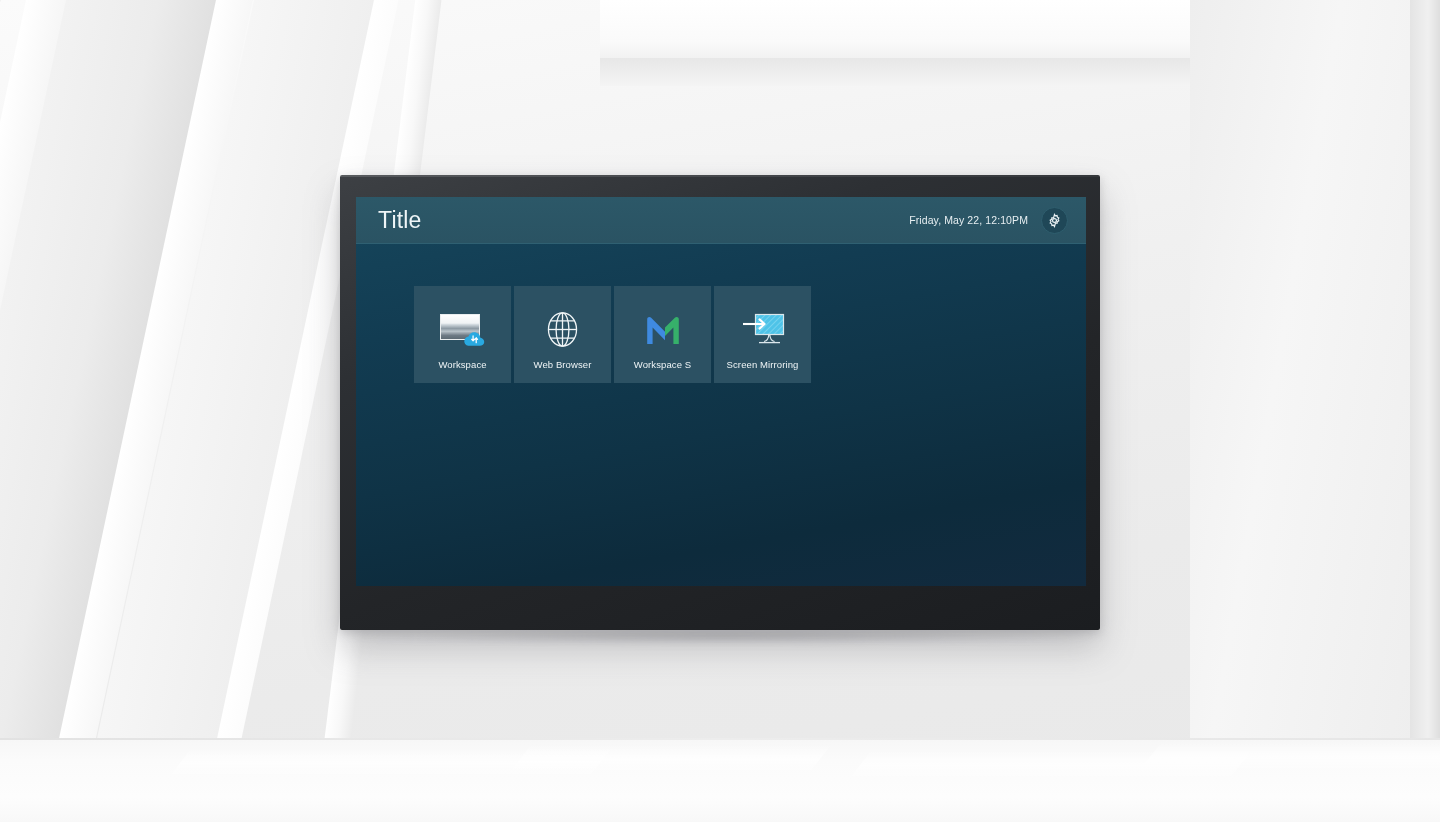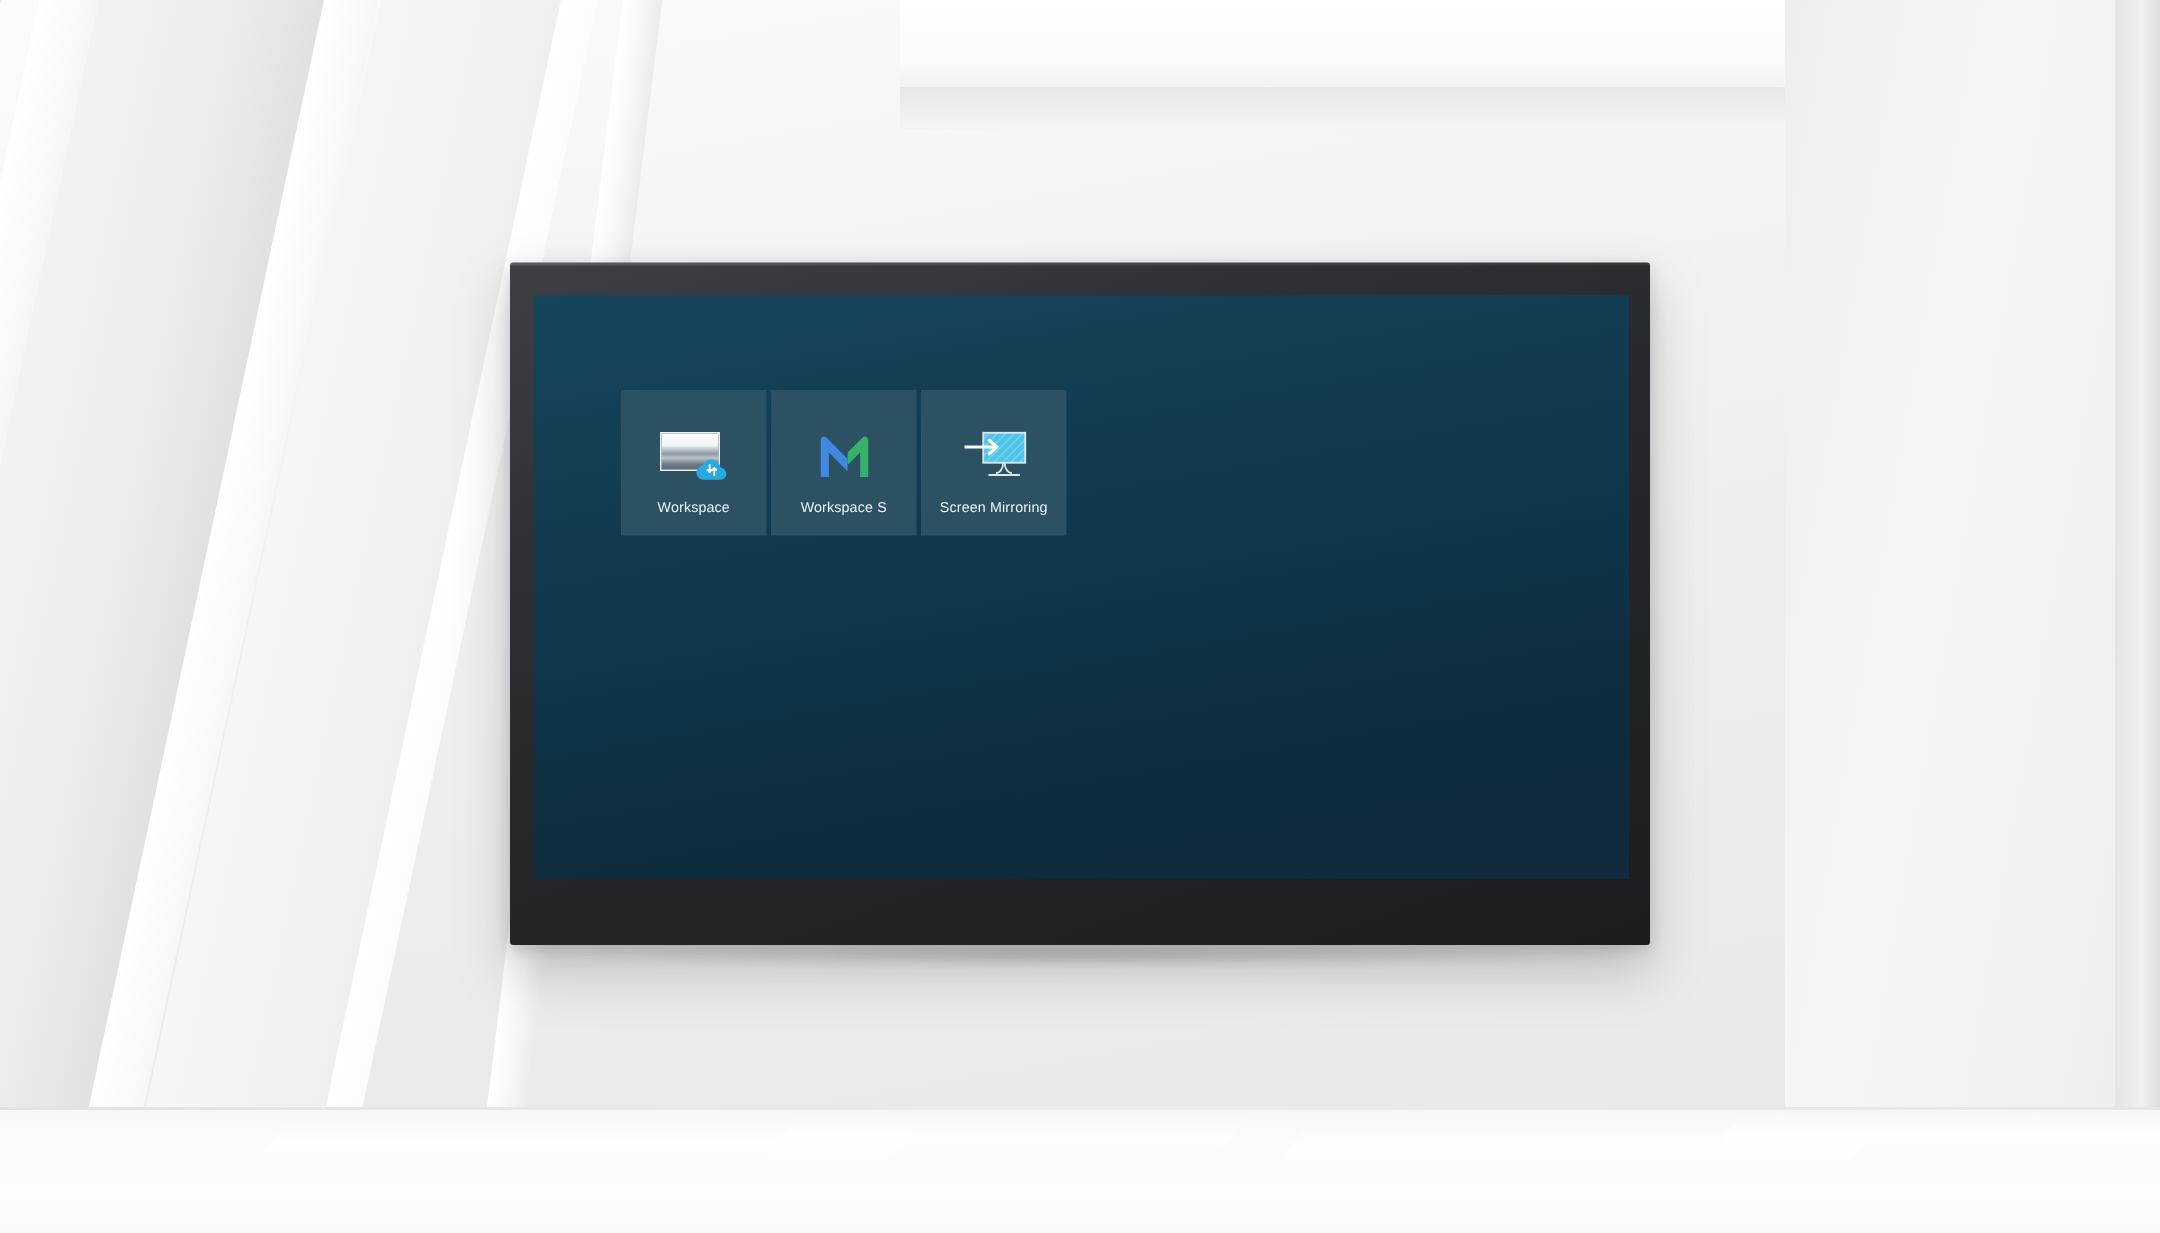--- a/index.html
+++ b/index.html
@@ -122,21 +122,21 @@
   .grid-wrap { padding:42px 0 0 58px; }
   .grid-row { display:flex; gap:3px; margin-bottom:3px; }
 
   .tile {
     width:97px; height:97px;
     display:flex; flex-direction:column; align-items:center;
     justify-content:flex-start;
     padding-top:22px;
     position:relative;
   }
-  .tile.teal { background:#2c5163;margin-top:21px; }
+  .tile.teal { background:#2c5163; }
   .tile.navy { background:#2a3c52; }
   .tile-icon {
     height:42px; display:flex; align-items:center; justify-content:center;
   }
   .tile-label {
     position:absolute; bottom:13px; left:0; right:0;
     text-align:center; color:#eef4f6; font-size:9.5px; letter-spacing:.1px;
   }
 
   
@@ -213,40 +213,66 @@
     <div class="floor-streak" style="left:1150px; top:2px;  width:320px;"></div>
   </div>
 
   <div id="tv-shadow"></div>
 
   <div id="tv">
     <div class="bezel-inner-hl"></div>
 
     <div id="screen">
 
+      <div class="hdr">
+        <div class="hdr-title">Title</div>
+        <div class="hdr-right">
+          <div class="hdr-date">Friday, May 22, 12:10PM</div>
+          <div class="gear-btn">
+            <span>
+              <svg viewBox="0 0 24 24" fill="none" stroke="#eaf1f4" stroke-width="1.9">
+                <circle cx="12" cy="12" r="3.1"></circle>
+                <path d="M12 2.4l1.5 2.2 2.6-.5.5 2.6 2.3 1.3-1.3 2.3 1.3 2.3-2.3 1.3-.5 2.6-2.6-.5L12 21.6l-1.5-2.2-2.6.5-.5-2.6-2.3-1.3 1.3-2.3-1.3-2.3 2.3-1.3.5-2.6 2.6.5z"></path>
+              </svg>
+            </span>
+          </div>
+        </div>
+      </div>
 
 
       <div class="grid-wrap">
 
         <div class="grid-row">
 
           <div class="tile teal">
             <div class="tile-icon">
               <div class="ws">
                 <div class="ws-mon"></div>
                 <svg class="ws-cloud" viewBox="0 0 40 30">
                   <path d="M11 28c-5 0-9-3.6-9-8.3 0-4.2 3.2-7.6 7.4-8.1C10.6 7 14.6 4 19.4 4c5.7 0 10.4 4.2 10.9 9.6 4 .6 6.9 3.8 6.9 7.6 0 4.2-3.6 6.8-8 6.8z" fill="#29a9e1"></path>
                   <path d="M17.5 10.5v8.5M17.5 19l-2.4-2.6M17.5 19l2.4-2.6" stroke="#ffffff" stroke-width="2.2" fill="none" stroke-linecap="round"></path>
                   <path d="M23 22.5V14M23 14l-2.4 2.6M23 14l2.4 2.6" stroke="#ffffff" stroke-width="2.2" fill="none" stroke-linecap="round"></path>
                 </svg>
               </div>
             </div>
             <div class="tile-label">Workspace</div>
           </div>
 
+          <div class="tile teal">
+            <div class="tile-icon globe">
+              <svg width="39" height="39" viewBox="0 0 40 40" fill="none" stroke="#f0f5f7" stroke-width="1.35">
+                <ellipse cx="20" cy="20" rx="14.4" ry="17"></ellipse>
+                <ellipse cx="20" cy="20" rx="6.6" ry="17"></ellipse>
+                <line x1="20" y1="3" x2="20" y2="37"></line>
+                <line x1="5.6" y1="20" x2="34.4" y2="20"></line>
+                <path d="M7.6 11.2h24.8M7.6 28.8h24.8"></path>
+              </svg>
+            </div>
+            <div class="tile-label">Web Browser</div>
+          </div>
 
           <div class="tile teal">
             <div class="tile-icon mi">
               <svg width="36" height="33" viewBox="0 0 36 33">
                 <path d="M2.2 31V6.2c0-2 2.3-3 3.7-1.6L20 18.8v8.4L7.6 14.6V31z" fill="#3f8ae0"></path>
                 <path d="M33.8 31V6.2c0-2-2.3-3-3.7-1.6L20 14.6v8.4l8.4-8.4V31z" fill="#36b06a"></path>
               </svg>
             </div>
             <div class="tile-label">Workspace S</div>
           </div>

